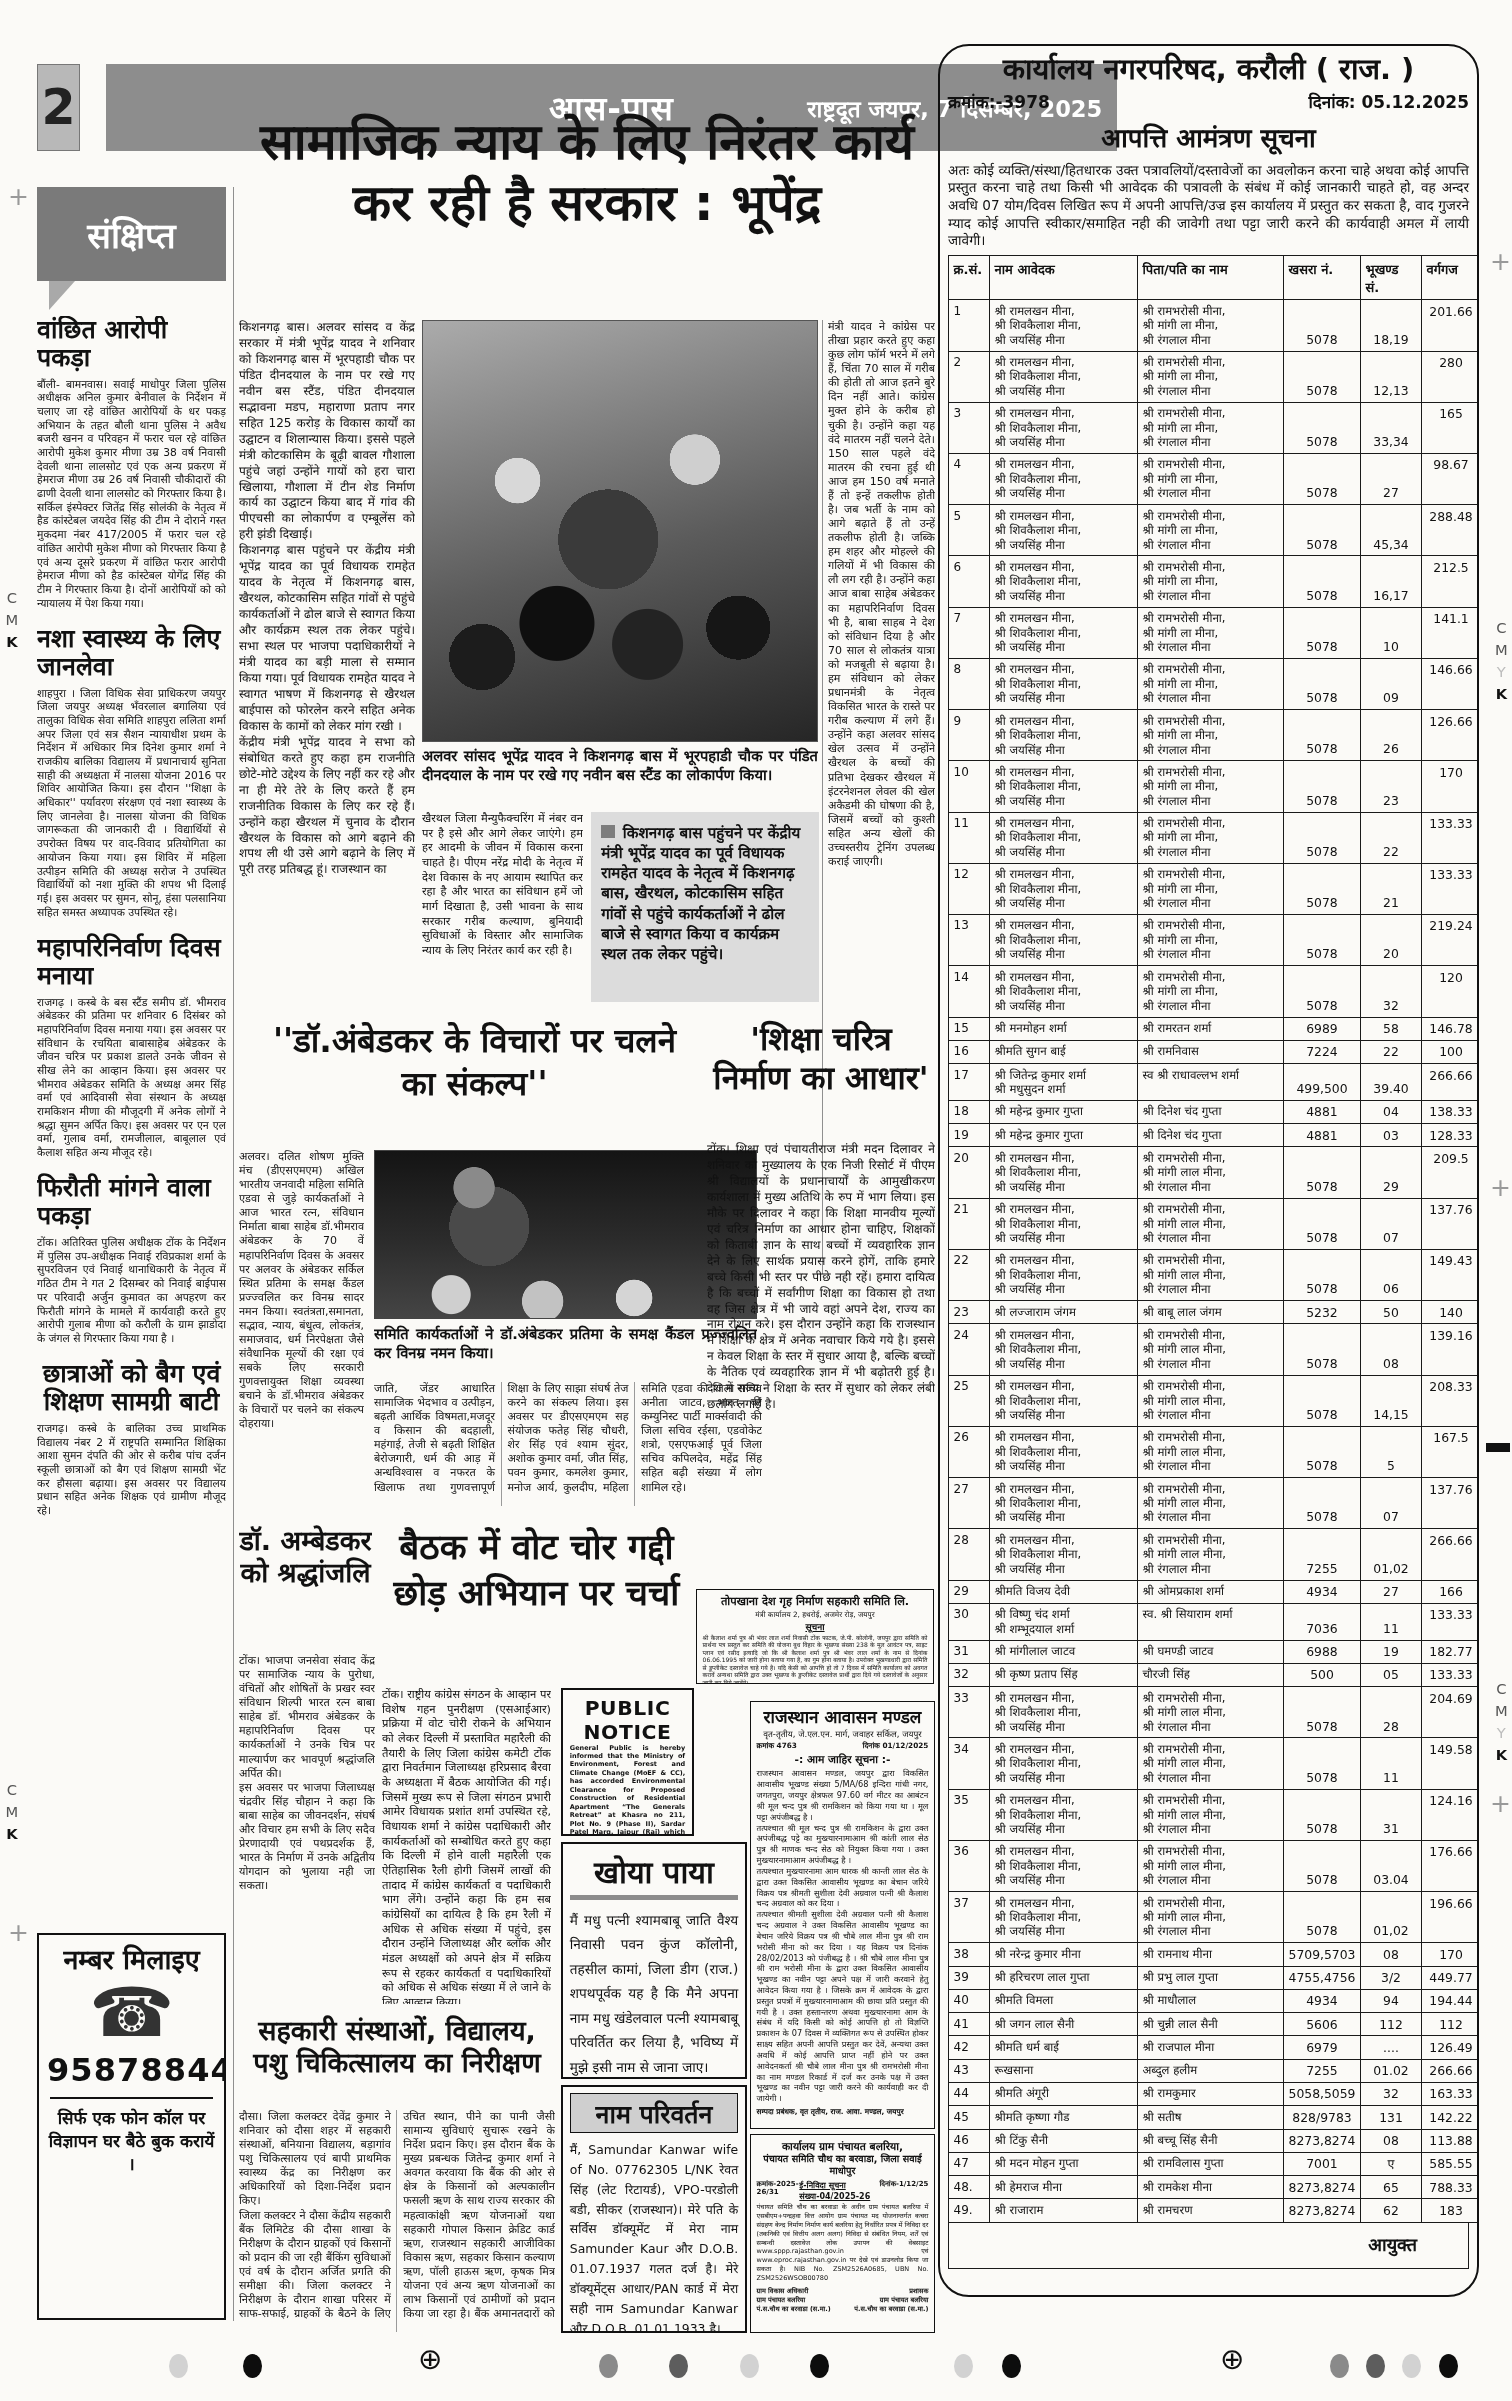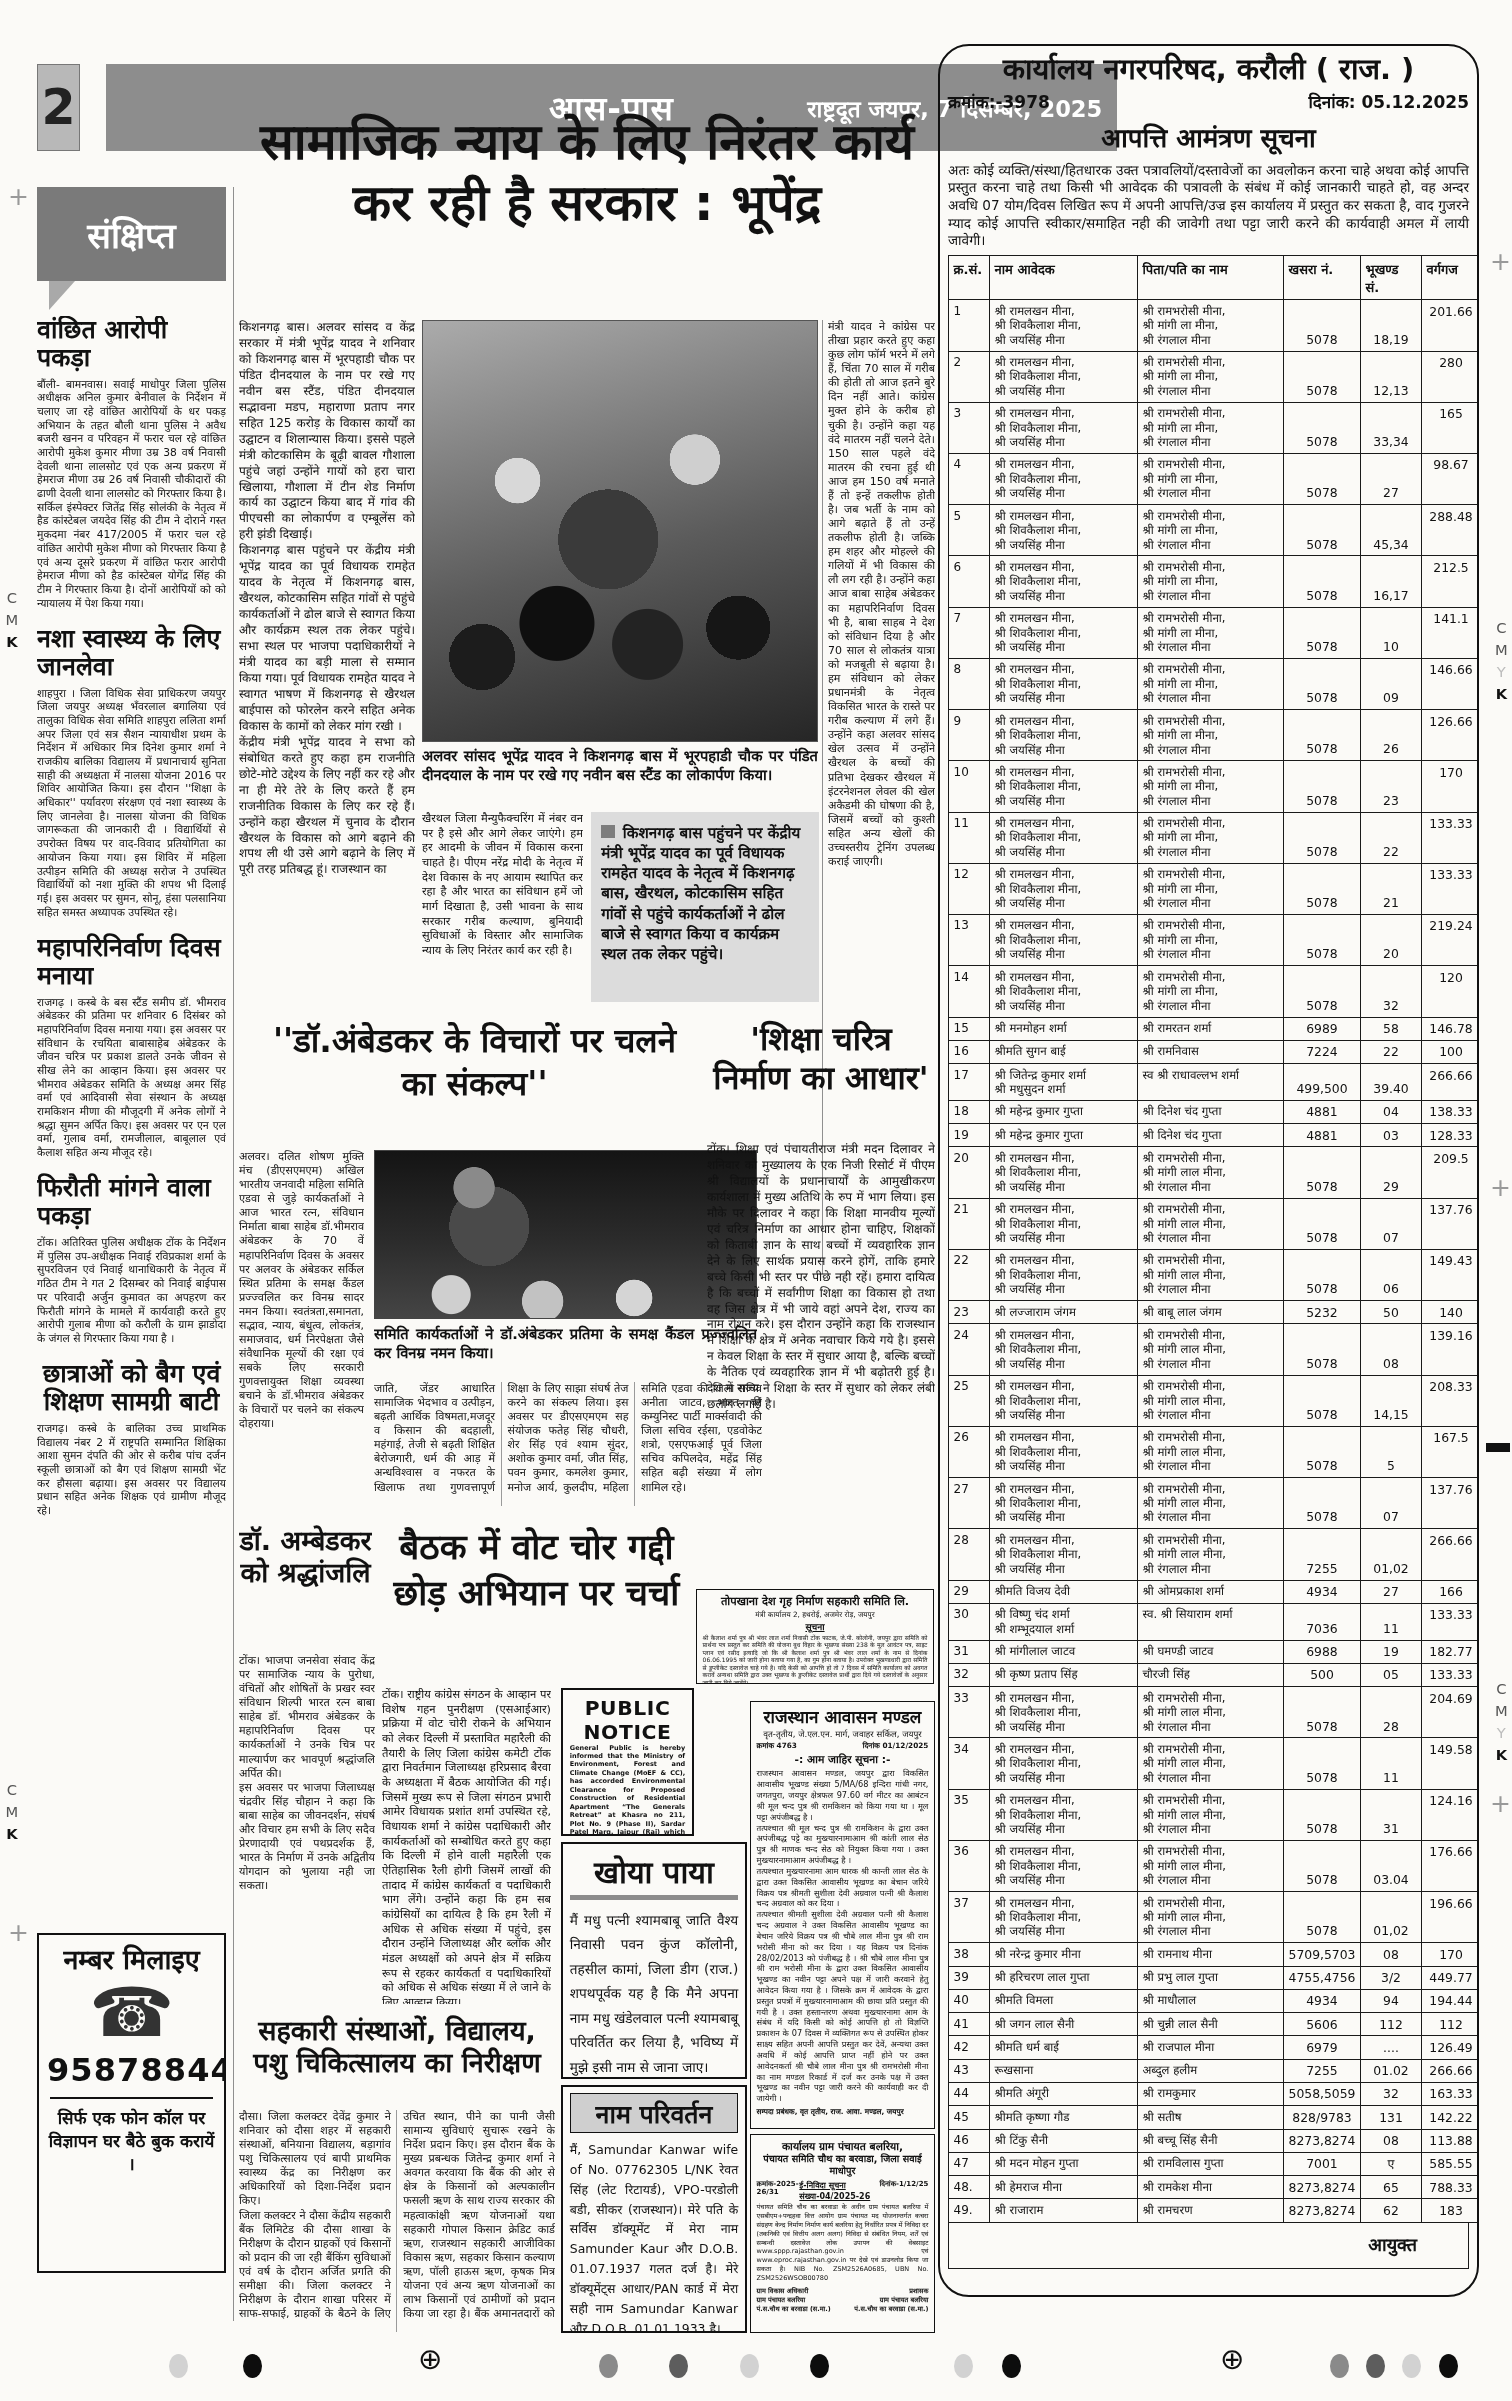--- a/index.html
+++ b/index.html
@@ -134,21 +134,21 @@
     <div class="brief-art">
       <div class="brief-h">फिरौती मांगने वाला पकड़ा</div>
       <div class="brief-b">टोंक। अतिरिक्त पुलिस अधीक्षक टोंक के निर्देशन में पुलिस उप-अधीक्षक निवाई रविप्रकाश शर्मा के सुपरविजन एवं निवाई थानाधिकारी के नेतृत्व में गठित टीम ने गत 2 दिसम्बर को निवाई बाईपास पर परिवादी अर्जुन कुमावत का अपहरण कर फिरौती मांगने के मामले में कार्यवाही करते हुए आरोपी गुलाब मीणा को करौली के ग्राम झाडोदा के जंगल से गिरफ्तार किया गया है ।</div>
     </div>
     <div class="brief-art">
       <div class="brief-h ctr">छात्राओं को बैग एवं शिक्षण सामग्री बाटी</div>
       <div class="brief-b">राजगढ़। कस्बे के बालिका उच्च प्राथमिक विद्यालय नंबर 2 में राष्ट्रपति सम्मानित शिक्षिका आशा सुमन दंपति की ओर से करीब पांच दर्जन स्कूली छात्राओं को बैग एवं शिक्षण सामग्री भेंट कर हौसला बढ़ाया। इस अवसर पर विद्यालय प्रधान सहित अनेक शिक्षक एवं ग्रामीण मौजूद रहे।</div>
     </div>
   </div>
 
-  <div class="abs adbox clip" style="left:37px;top:1933px;width:189px;height:340px;">
+  <div class="abs adbox clip" style="left:37px;top:1933px;width:189px;height:387px;">
     <div class="ad-title">नम्बर मिलाइए</div>
     <div class="ad-phone-icon">☎</div>
     <div class="ad-number">9587884433</div>
     <div class="ad-rule"></div>
     <div class="ad-tag">सिर्फ एक फोन कॉल पर विज्ञापन घर बैठे बुक करायें ।</div>
   </div>
 
   <div class="abs h-main clip" style="left:239px;top:112px;width:696px;height:198px;">सामाजिक न्याय के लिए निरंतर कार्य कर रही है सरकार : भूपेंद्र</div>
 
   <div class="abs t21 jt pre clip" style="left:239px;top:320px;width:176px;height:954px;">किशनगढ़ बास। अलवर सांसद व केंद्र सरकार में मंत्री भूपेंद्र यादव ने शनिवार को किशनगढ़ बास में भूरपहाडी चौक पर पंडित दीनदयाल के नाम पर रखे गए नवीन बस स्टैंड, पंडित दीनदयाल सद्भावना मडप, महाराणा प्रताप नगर सहित 125 करोड़ के विकास कार्यों का उद्घाटन व शिलान्यास किया। इससे पहले मंत्री कोटकासिम के बूढ़ी बावल गौशाला पहुंचे जहां उन्होंने गायों को हरा चारा खिलाया, गौशाला में टीन शेड निर्माण कार्य का उद्घाटन किया बाद में गांव की पीएचसी का लोकार्पण व एम्बूलेंस को हरी झंडी दिखाई।

